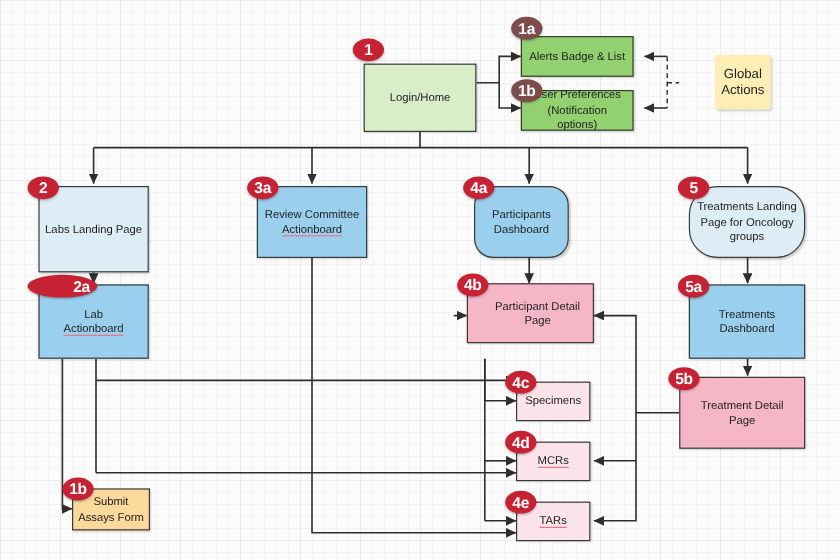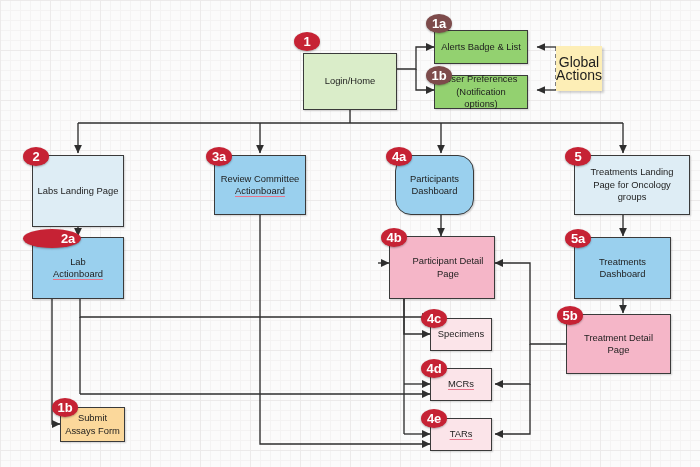--- a/index.html
+++ b/index.html
@@ -52,23 +52,24 @@
     letter-spacing:-.2px;
   }
 
   .note{
     position:absolute;
     box-sizing:border-box;
     background:#fdeeb6;
     border:1px solid #fdeeb6;
     display:flex;align-items:center;justify-content:center;
     text-align:center;
-    font-size:14px;line-height:12.4px;
+    font-size:11px;line-height:12.4px;
     color:#1d1d1d;
     box-shadow:1.5px 1.5px 2px rgba(0,0,0,.18);
+    margin-left:40px;
   }
 </style>
 </head>
 <body>
 
 <div id="canvas">
 
   <svg id="wires" viewBox="0 0 700 467" xmlns="http://www.w3.org/2000/svg">
     <defs>
       <marker id="ah" markerWidth="7" markerHeight="7" refX="6.2" refY="3" orient="auto">
@@ -168,42 +169,42 @@
     <span>Review Committee<br><span class="u">Actionboard</span></span>
   </div>
   <div class="badge" style="left:206px;top:147px;background:#c62234;">3a</div>
 
   <div class="node" style="left:395px;top:155px;width:79px;height:60px;background:#9ad0ee;border-radius:16px;">
     <span style="white-space:pre-line">Participants
 Dashboard</span>
   </div>
   <div class="badge" style="left:386px;top:147px;background:#c62234;">4a</div>
 
-  <div class="node" style="left:389px;top:236px;width:106px;height:63px;background:#f5b6c8;padding-left:16px;">
+  <div class="node" style="left:389px;top:236px;width:106px;height:50px;background:#f5b6c8;padding-left:16px;">
     <span style="white-space:pre-line">Participant Detail
 Page</span>
   </div>
   <div class="badge" style="left:381px;top:228px;background:#c62234;">4b</div>
 
   <div class="node" style="left:430px;top:318px;width:62px;height:33px;background:#fbe4e9;">
     <span>Specimens</span>
   </div>
   <div class="badge" style="left:421px;top:309px;background:#c62234;">4c</div>
 
   <div class="node" style="left:430px;top:368px;width:62px;height:33px;background:#fbe4e9;">
     <span class="u">MCRs</span>
   </div>
   <div class="badge" style="left:421px;top:359px;background:#c62234;">4d</div>
 
   <div class="node" style="left:430px;top:418px;width:62px;height:33px;background:#fbe4e9;">
     <span class="u">TARs</span>
   </div>
   <div class="badge" style="left:421px;top:409px;background:#c62234;">4e</div>
 
-  <div class="node" style="left:574px;top:155px;width:116px;height:60px;background:#deedf5;">
+  <div class="node" style="left:574px;top:155px;width:97px;height:60px;background:#deedf5;border-radius:24px;">
     <span style="white-space:pre-line">Treatments Landing
 Page for Oncology
 groups</span>
   </div>
   <div class="badge" style="left:565px;top:147px;background:#c62234;">5</div>
 
   <div class="node" style="left:574px;top:237px;width:97px;height:62px;background:#9ad0ee;">
     <span style="white-space:pre-line">Treatments
 Dashboard</span>
   </div>

